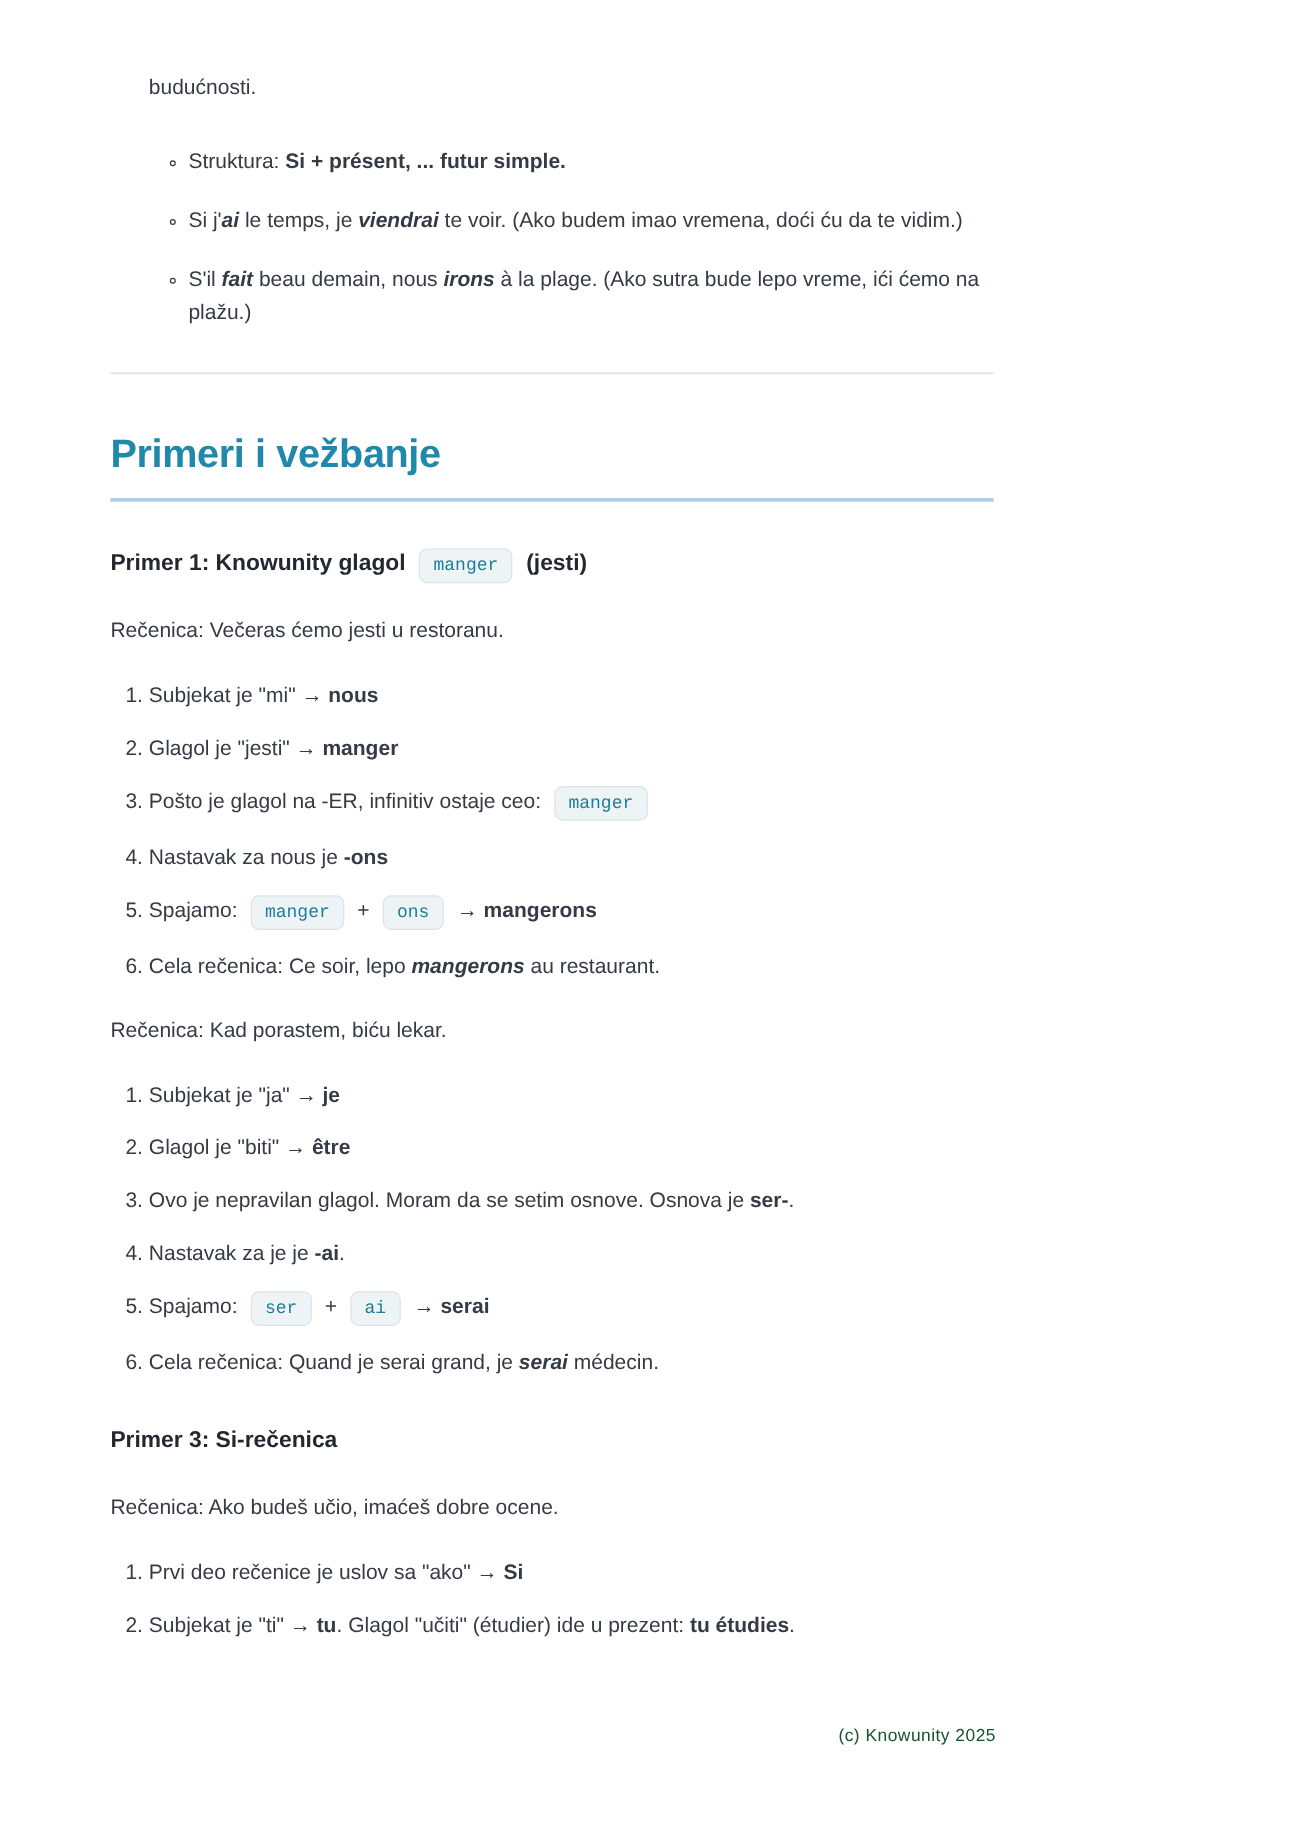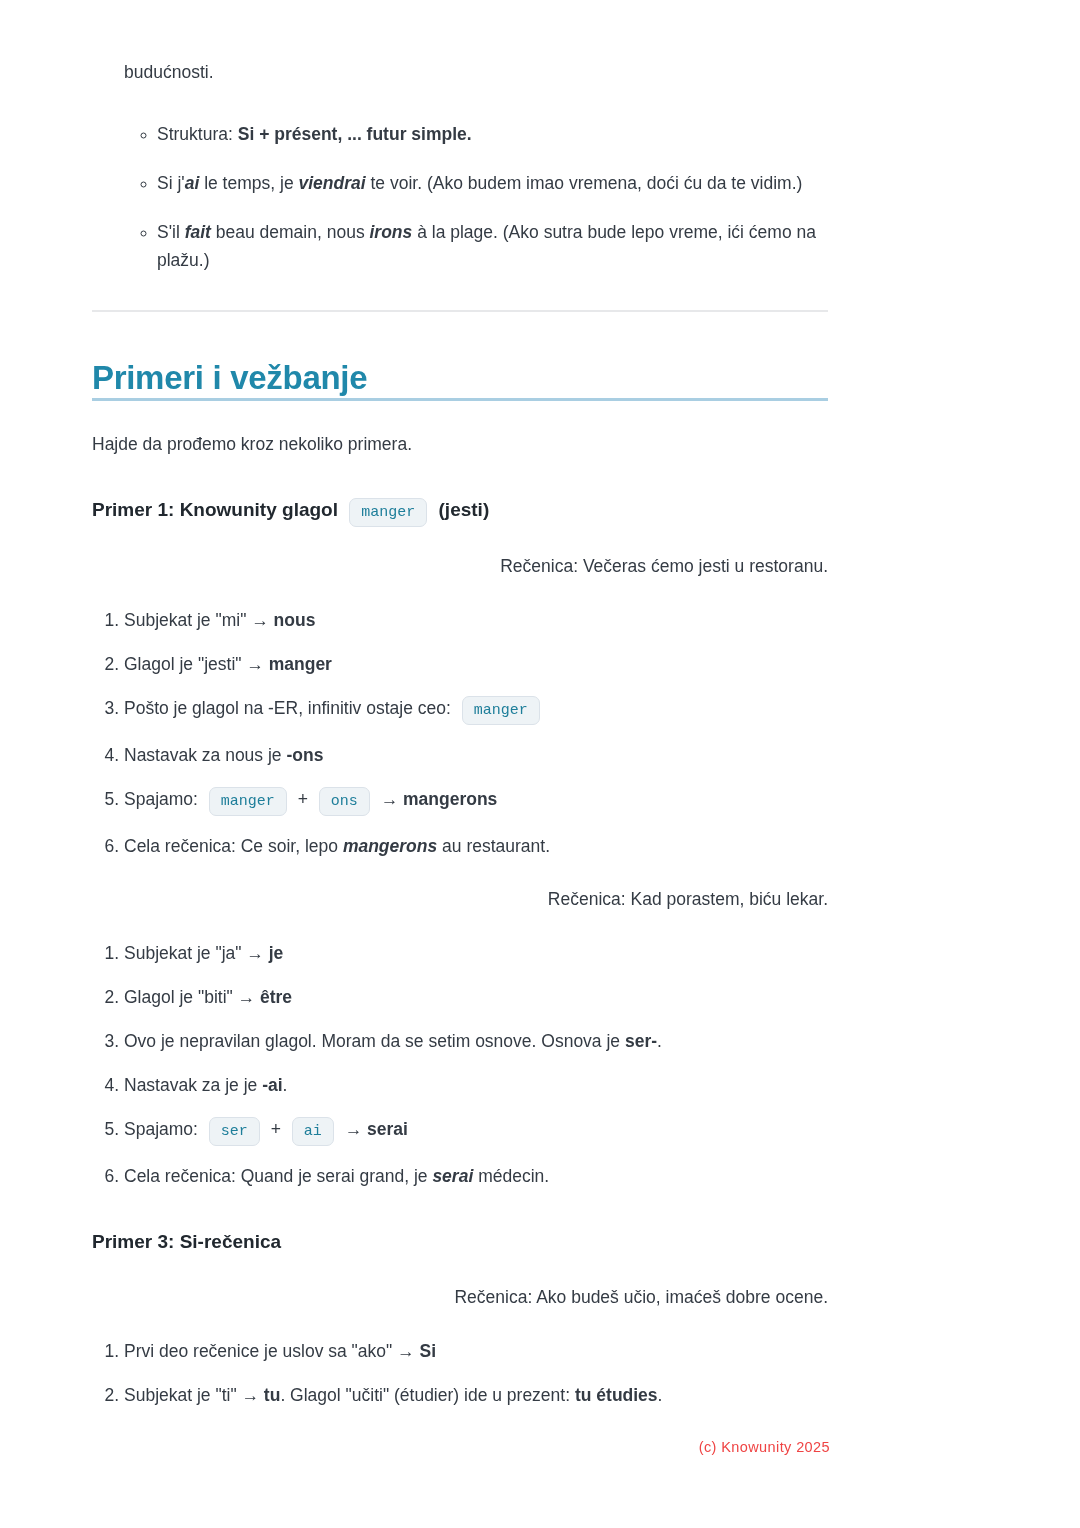--- a/index.html
+++ b/index.html
@@ -15,28 +15,28 @@
 
   ul.intro { margin:34px 0 0 0; padding-left:65px; list-style:circle; }
   ul.intro > li { margin-bottom:21px; }
   ul.intro > li::marker { color:#343b44; font-size:15px; }
 
   hr.divider { margin:36px 0 0 0; border:none; border-top:2px solid #e7e8ea; }
 
   h2.section-title {
     margin:46px 0 0 0; font-size:33px; line-height:40px; font-weight:700;
     color:#2088aa; letter-spacing:-0.3px;
-    padding-bottom:0; border-bottom:3px solid #a9cee2;
+    padding-bottom:17px; border-bottom:3px solid #a9cee2;
   }
 
   .lead { margin-top:29px; }
 
   h3.example-heading { margin:36px 0 0 0; font-size:19px; line-height:32px; font-weight:700; color:#21282f; }
 
-  .sentence { margin-top:25px;text-align:right; }
+  .sentence { margin-top:25px; }
 
   ol.steps { margin:26px 0 0 0; padding-left:32px; }
   ol.steps > li { margin-bottom:16px; }
   ol.steps > li::marker { color:#343b44; }
 
   .b  { font-weight:700; }
   .i  { }
   .bi { font-weight:700; font-style:italic; }
 
   .chip {
@@ -48,42 +48,41 @@
   }
   h3 .chip { font-weight:400; }
 
   .side-panel {
     position:absolute; left:976px; top:49px; width:56px; height:1429px;
     background:#e8f6f8; border-left:6px solid #b7dbe7; box-sizing:border-box;
   }
 
   .watermark {
     position:absolute; top:1437px; right:70px; z-index:2;
-    font-size:14.5px; line-height:20px; color:#ef4444; letter-spacing:0.4px;
+    font-size:14.5px; line-height:20px; color:#14532d; letter-spacing:0.4px;
   }
 </style>
 </head>
 <body>
 
 <div class="page">
   <div class="content">
 
     <p class="cont-para">budućnosti.</p>
 
     <ul class="intro">
       <li><span>Struktura: </span><span class="b">Si + présent, ... futur simple.</span></li>
       <li><span class="i">Si j'</span><span class="bi">ai</span><span class="i"> le temps, je </span><span class="bi">viendrai</span><span class="i"> te voir.</span><span> (Ako budem imao vremena, doći ću da te vidim.)</span></li>
       <li><span class="i">S'il </span><span class="bi">fait</span><span class="i"> beau demain, nous </span><span class="bi">irons</span><span class="i"> à la plage.</span><span> (Ako sutra bude lepo vreme, ići ćemo na plažu.)</span></li>
     </ul>
 
     <hr class="divider">
 
     <h2 class="section-title">Primeri i vežbanje</h2>
 
-    <p class="lead">Hajde da prođemo kroz nekoliko primera.</p>
 
     <h3 class="example-heading"><span class="b">Primer 1: Knowunity glagol </span><span class="chip">manger</span><span class="b"> (jesti)</span></h3>
     <p class="sentence"><span>Rečenica: </span><span class="i">Večeras ćemo jesti u restoranu.</span></p>
     <ol class="steps">
       <li><span>Subjekat je "mi" → </span><span class="b">nous</span></li>
       <li><span>Glagol je "jesti" → </span><span class="b">manger</span></li>
       <li><span>Pošto je glagol na -ER, infinitiv ostaje ceo: </span><span class="chip">manger</span></li>
       <li><span>Nastavak za </span><span class="i">nous</span><span> je </span><span class="b">-ons</span></li>
       <li><span>Spajamo: </span><span class="chip">manger</span><span> + </span><span class="chip">ons</span><span> → </span><span class="b">mangerons</span></li>
       <li><span>Cela rečenica: </span><span class="i">Ce soir, lepo </span><span class="bi">mangerons</span><span class="i"> au restaurant.</span></li>

